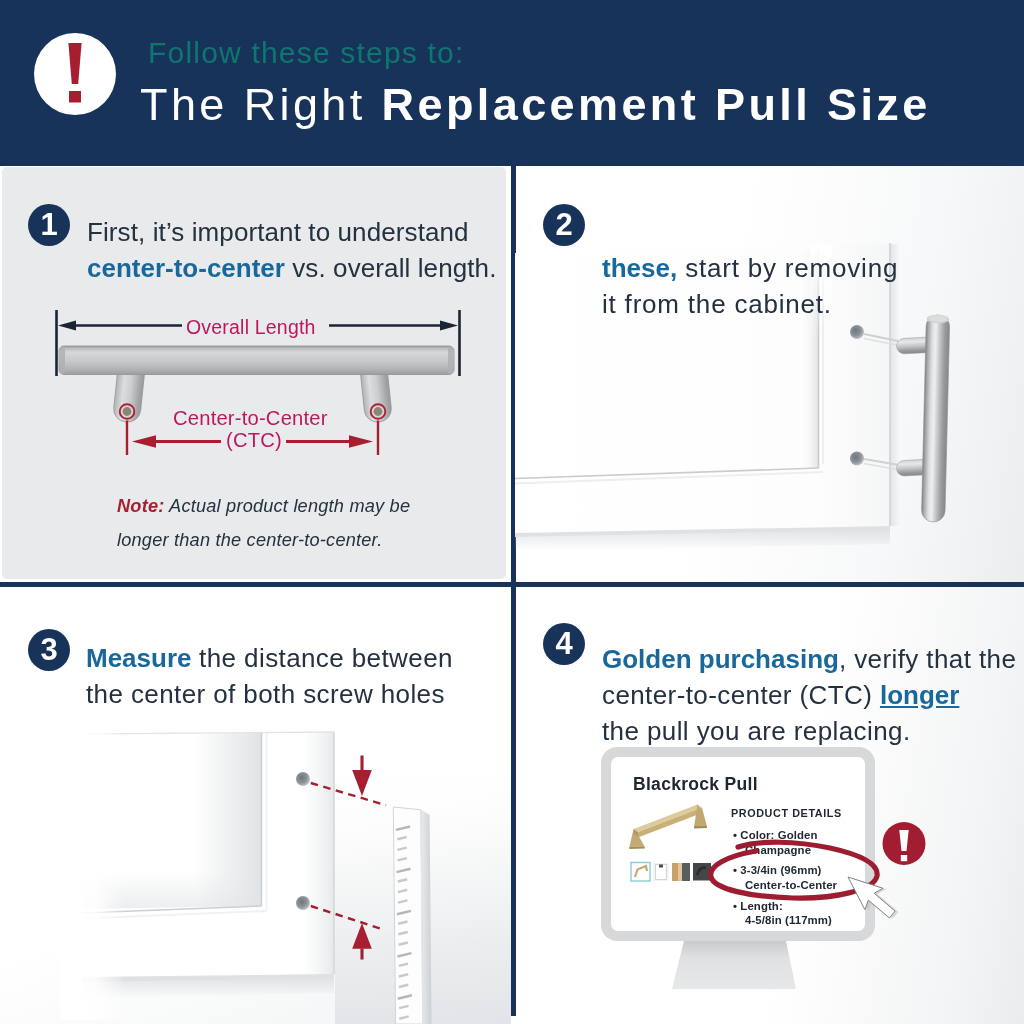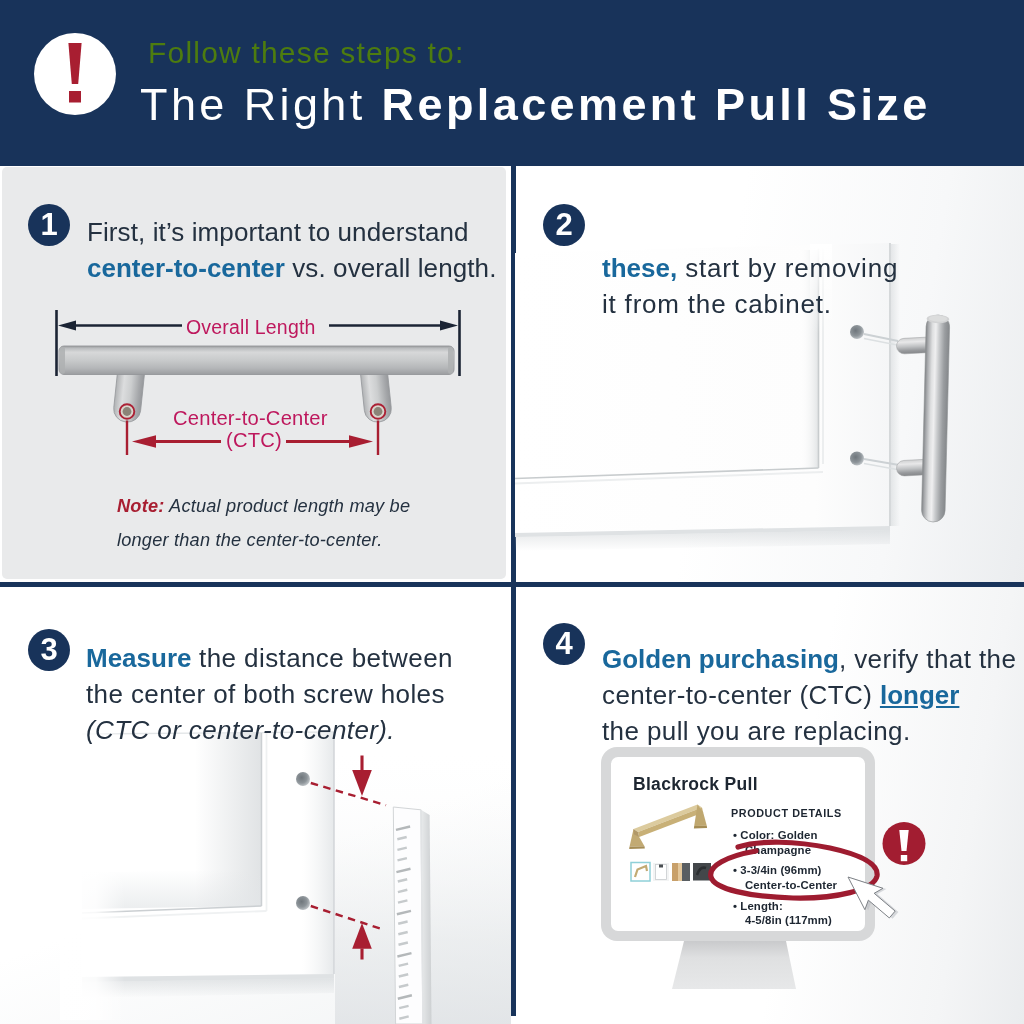--- a/index.html
+++ b/index.html
@@ -1,19 +1,19 @@
 <!DOCTYPE html>
 <html><head><meta charset="utf-8">
 <style>
 html,body{margin:0;padding:0}
 body{width:1024px;height:1024px;position:relative;background:#ffffff;font-family:"Liberation Sans",sans-serif;overflow:hidden}
 .abs{position:absolute}
 #header{left:0;top:0;width:1024px;height:166px;background:#18335a}
 #hcirc{left:34px;top:33px;width:82px;height:82px;border-radius:50%;background:#ffffff}
-#subtitle{left:148px;top:36px;font-size:30px;color:#4d7c0f;letter-spacing:1.2px}
+#subtitle{left:148px;top:36px;font-size:30px;color:#0f766e;letter-spacing:1.2px}
 #title{left:140px;top:79px;font-size:45px;color:#ffffff;letter-spacing:3.4px;white-space:nowrap}
 #title b{letter-spacing:3.4px}
 #q1bg{left:2px;top:167px;width:504px;height:412px;background:#e9eaeb;border-radius:5px}
 #q2bg{left:515px;top:166px;width:509px;height:416px;background:linear-gradient(100deg,#ffffff 40%,#f7f8f9 75%,#ebedef 100%)}
 #q3bg{left:0px;top:587px;width:511px;height:437px;background:linear-gradient(160deg,#ffffff 60%,#f2f4f5 100%)}
 #q4bg{left:515px;top:587px;width:509px;height:437px;background:linear-gradient(100deg,#ffffff 55%,#f4f5f6 85%,#eaecee 100%)}
 #vdiv{left:511px;top:166px;width:4.5px;height:850px;background:#18335a}
 #hdiv{left:0;top:582px;width:1024px;height:4.5px;background:#18335a}
 .badge{width:42px;height:42px;border-radius:50%;background:#18335a;color:#fff;font-weight:bold;font-size:31px;text-align:center;line-height:42px}
 .step{font-size:26px;line-height:36px;color:#243140;letter-spacing:0.1px}
@@ -298,19 +298,19 @@
 </g>
 </svg>
 
 <div class="abs badge" style="left:28px;top:204px">1</div>
 <div class="abs badge" style="left:543px;top:204px">2</div>
 <div class="abs badge" style="left:28px;top:629px">3</div>
 <div class="abs badge" style="left:543px;top:623px">4</div>
 
 <div class="abs step" style="left:87px;top:214px">First, it’s important to understand<br><span class="bb">center-to-center</span> vs. overall length.</div>
 <div class="abs step" style="left:602px;top:214px;letter-spacing:0.8px"><br><span class="bb">these,</span> start by removing<br>it from the cabinet.</div>
-<div class="abs step" style="left:86px;top:640px;letter-spacing:0.4px"><span class="bb">Measure</span> the distance between<br>the center of both screw holes<br><i>(CTC or center-to-center).</i></div>
+<div class="abs step" style="left:86px;top:640px;letter-spacing:0.4px"><span class="bb">Measure</span> the distance between<br>the center of both screw holes<br></div>
 <div class="abs step" style="left:602px;top:641px;letter-spacing:0.4px"><span class="bb">Golden purchasing</span>, verify that the<br>center-to-center (CTC) <span class="bb" style="text-decoration:underline">longer</span><br>the pull you are replacing.</div>
 
 <div class="abs dlabel" style="left:186px;top:316px;font-size:19.5px">Overall Length</div>
 <div class="abs dlabel" style="left:173px;top:407px;font-size:20.2px">Center-to-Center</div>
 <div class="abs dlabel" style="left:226px;top:428.5px;font-size:20.2px">(CTC)</div>
 <div class="abs" id="note" style="left:117px;top:489px"><b>Note:</b> Actual product length may be<br>longer than the center-to-center.</div>
 
 </body></html>

